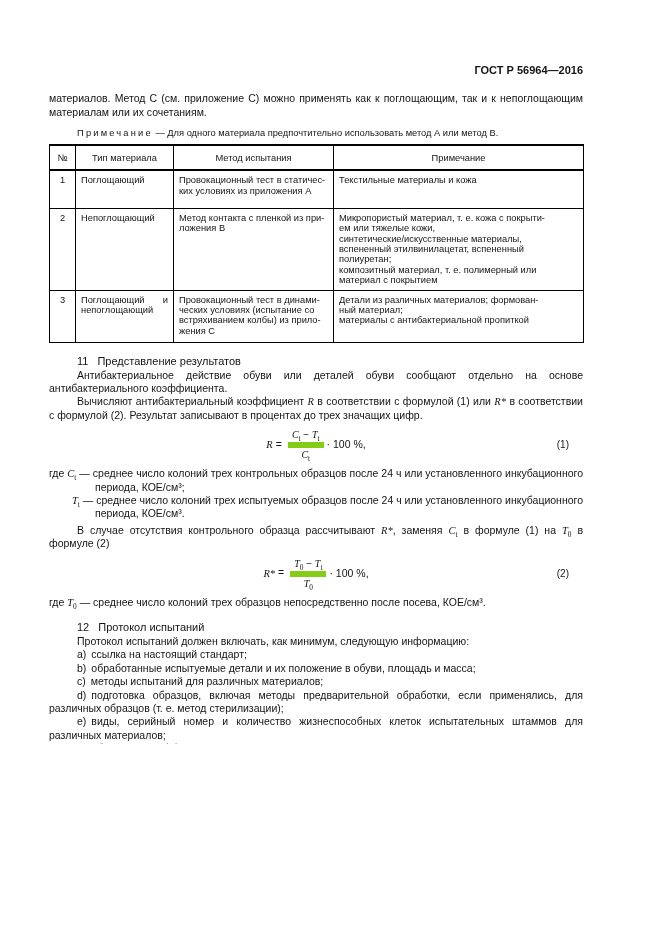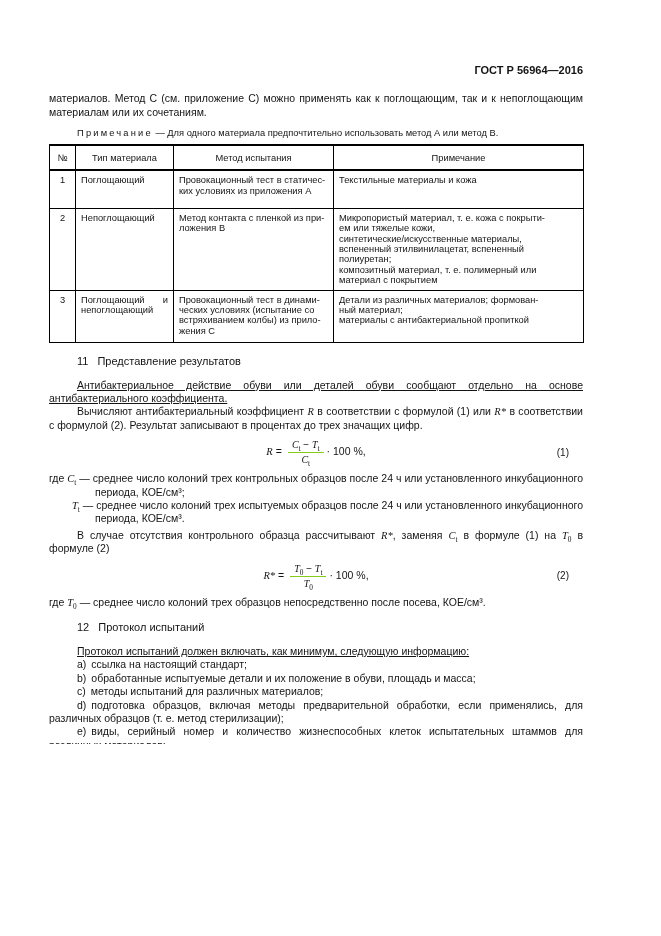--- a/index.html
+++ b/index.html
@@ -19,31 +19,31 @@
              font-size:9.3px;line-height:10.4px;}
   table.gost td,table.gost th{border:1px solid #000;vertical-align:top;padding:4px 5px;}
   table.gost th{border-bottom:2px solid #000;vertical-align:middle;text-align:center;
                 font-weight:normal;padding:6px 3px;}
   table.gost{border-top:2px solid #000;}
   td.cnum{text-align:center;}
   .pre{white-space:pre-line;text-align:left;}
   .just{text-align:justify;}
   .h{font-size:11px;line-height:16px;font-weight:normal;margin:10px 0 0 0;text-indent:28px;}
   .hnum{margin-right:9px;}
-  .mt10{margin-top:10px;text-decoration:underline;}
+  .mt10{}
   .mt3{margin-top:3px;}
   .vr{font-family:"Liberation Serif","DejaVu Serif",serif;font-style:italic;}
   sub.vsub{font-family:"Liberation Serif","DejaVu Serif",serif;font-style:normal;
            font-size:7.3px;line-height:0;vertical-align:sub;}
   .formula-row{position:relative;text-align:center;margin:7px 0 6px 0;}
   .formula{display:inline-block;vertical-align:middle;}
   .feq{margin:0 3px;}
   .frac{display:inline-flex;flex-direction:column;vertical-align:middle;text-align:center;
         margin:0 3px;font-size:10px;line-height:12px;}
-  .fnum{border-bottom:1px solid #84cc16;padding:0 4px 1px 4px;}
+  .fnum{border-bottom:6px solid #84cc16;padding:0 4px 1px 4px;}
   .fden{padding-top:1px;}
   .flabel{position:absolute;right:14px;top:50%;transform:translateY(-50%);font-size:10px;}
   .where1{text-align:justify;padding-left:46px;text-indent:-46px;margin-top:2px;}
   .where2{text-align:justify;padding-left:46px;text-indent:-23px;}
   .where3{margin-top:5px;}
   .item{text-align:justify;text-indent:28px;}
   .marker{margin-right:5px;}
   .page-num{position:absolute;top:845px;right:77px;font-size:10.5px;}
 </style>
 </head>

